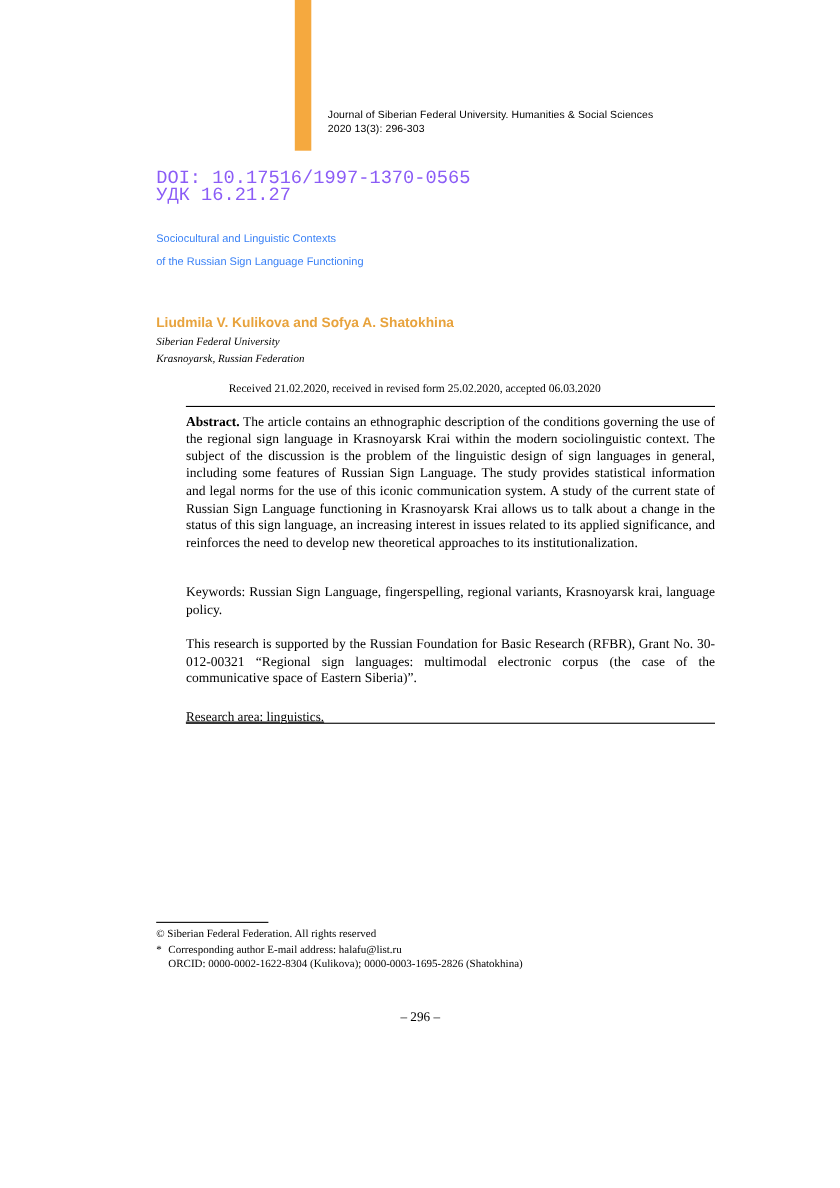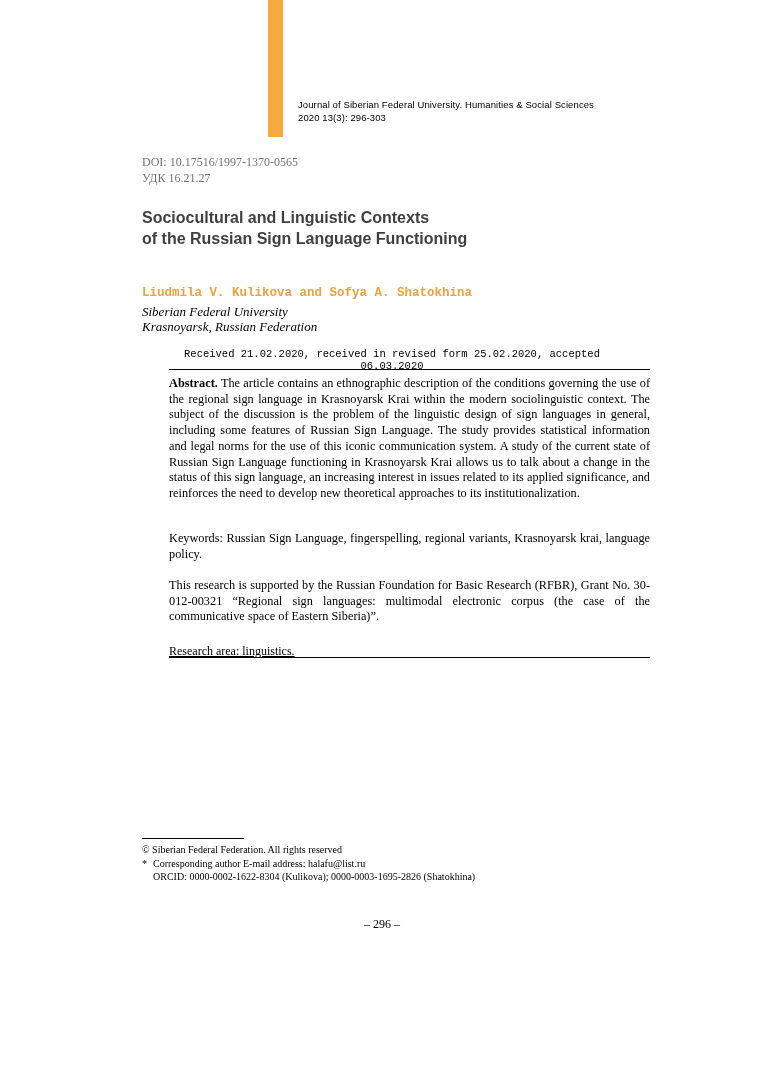--- a/index.html
+++ b/index.html
@@ -37,65 +37,65 @@
     font-family: "Liberation Sans", sans-serif;
     font-size: 9.5px;
     line-height: 13px;
     color: #000;
     letter-spacing: 0.1px;
   }
   .doi-block {
     position: absolute;
     left: 142px;
     top: 155px;
-    font-family: Liberation Serif, serif;
-    font-size: 12px;
+    font-family: Liberation Mono, monospace;
+    font-size: 17px;
     line-height: 15.5px;
-    color: #737373;
+    color: #8b5cf6;
   }
   .title {
     position: absolute;
     left: 142px;
     top: 208px;
     width: 480px;
     font-family: "Liberation Sans", sans-serif;
-    font-weight: bold;
-    font-size: 16px;
+    font-weight: normal;
+    font-size: 10px;
     line-height: 20.5px;
-    color: #404040;
+    color: #3b82f6;
   }
   .authors {
     position: absolute;
     left: 142px;
     top: 285px;
     width: 480px;
-    font-family: Liberation Mono, monospace;
+    font-family: Liberation Sans, sans-serif;
     font-weight: bold;
     font-size: 12.5px;
     line-height: 16px;
     color: #E8A33D;
   }
   .affiliation {
     position: absolute;
     left: 142px;
     top: 305px;
     width: 480px;
     font-family: "Liberation Serif", serif;
     font-style: italic;
-    font-size: 13px;
+    font-size: 10px;
     line-height: 14.5px;
     color: #000;
   }
   .received {
     position: absolute;
-    left: 152px;
+    left: 137px;
     top: 348px;
     width: 480px;
     text-align: center;
-    font-family: Liberation Mono, monospace;
+    font-family: Liberation Serif, serif;
     font-size: 10.5px;
     color: #000;
   }
   .rule {
     position: absolute;
     background: #000;
     height: 1px;
   }
   .rule-top {
     left: 169px;

